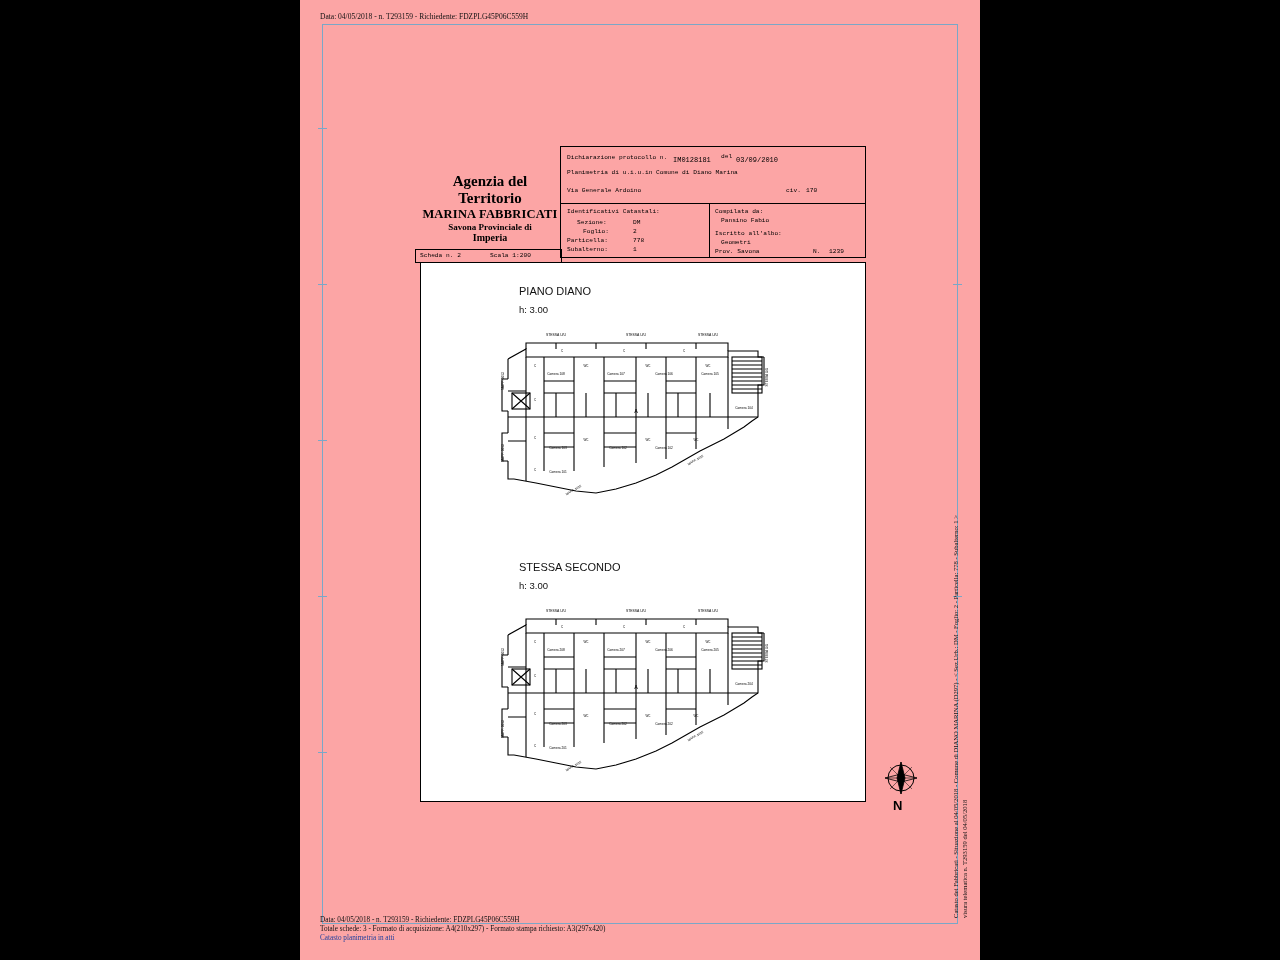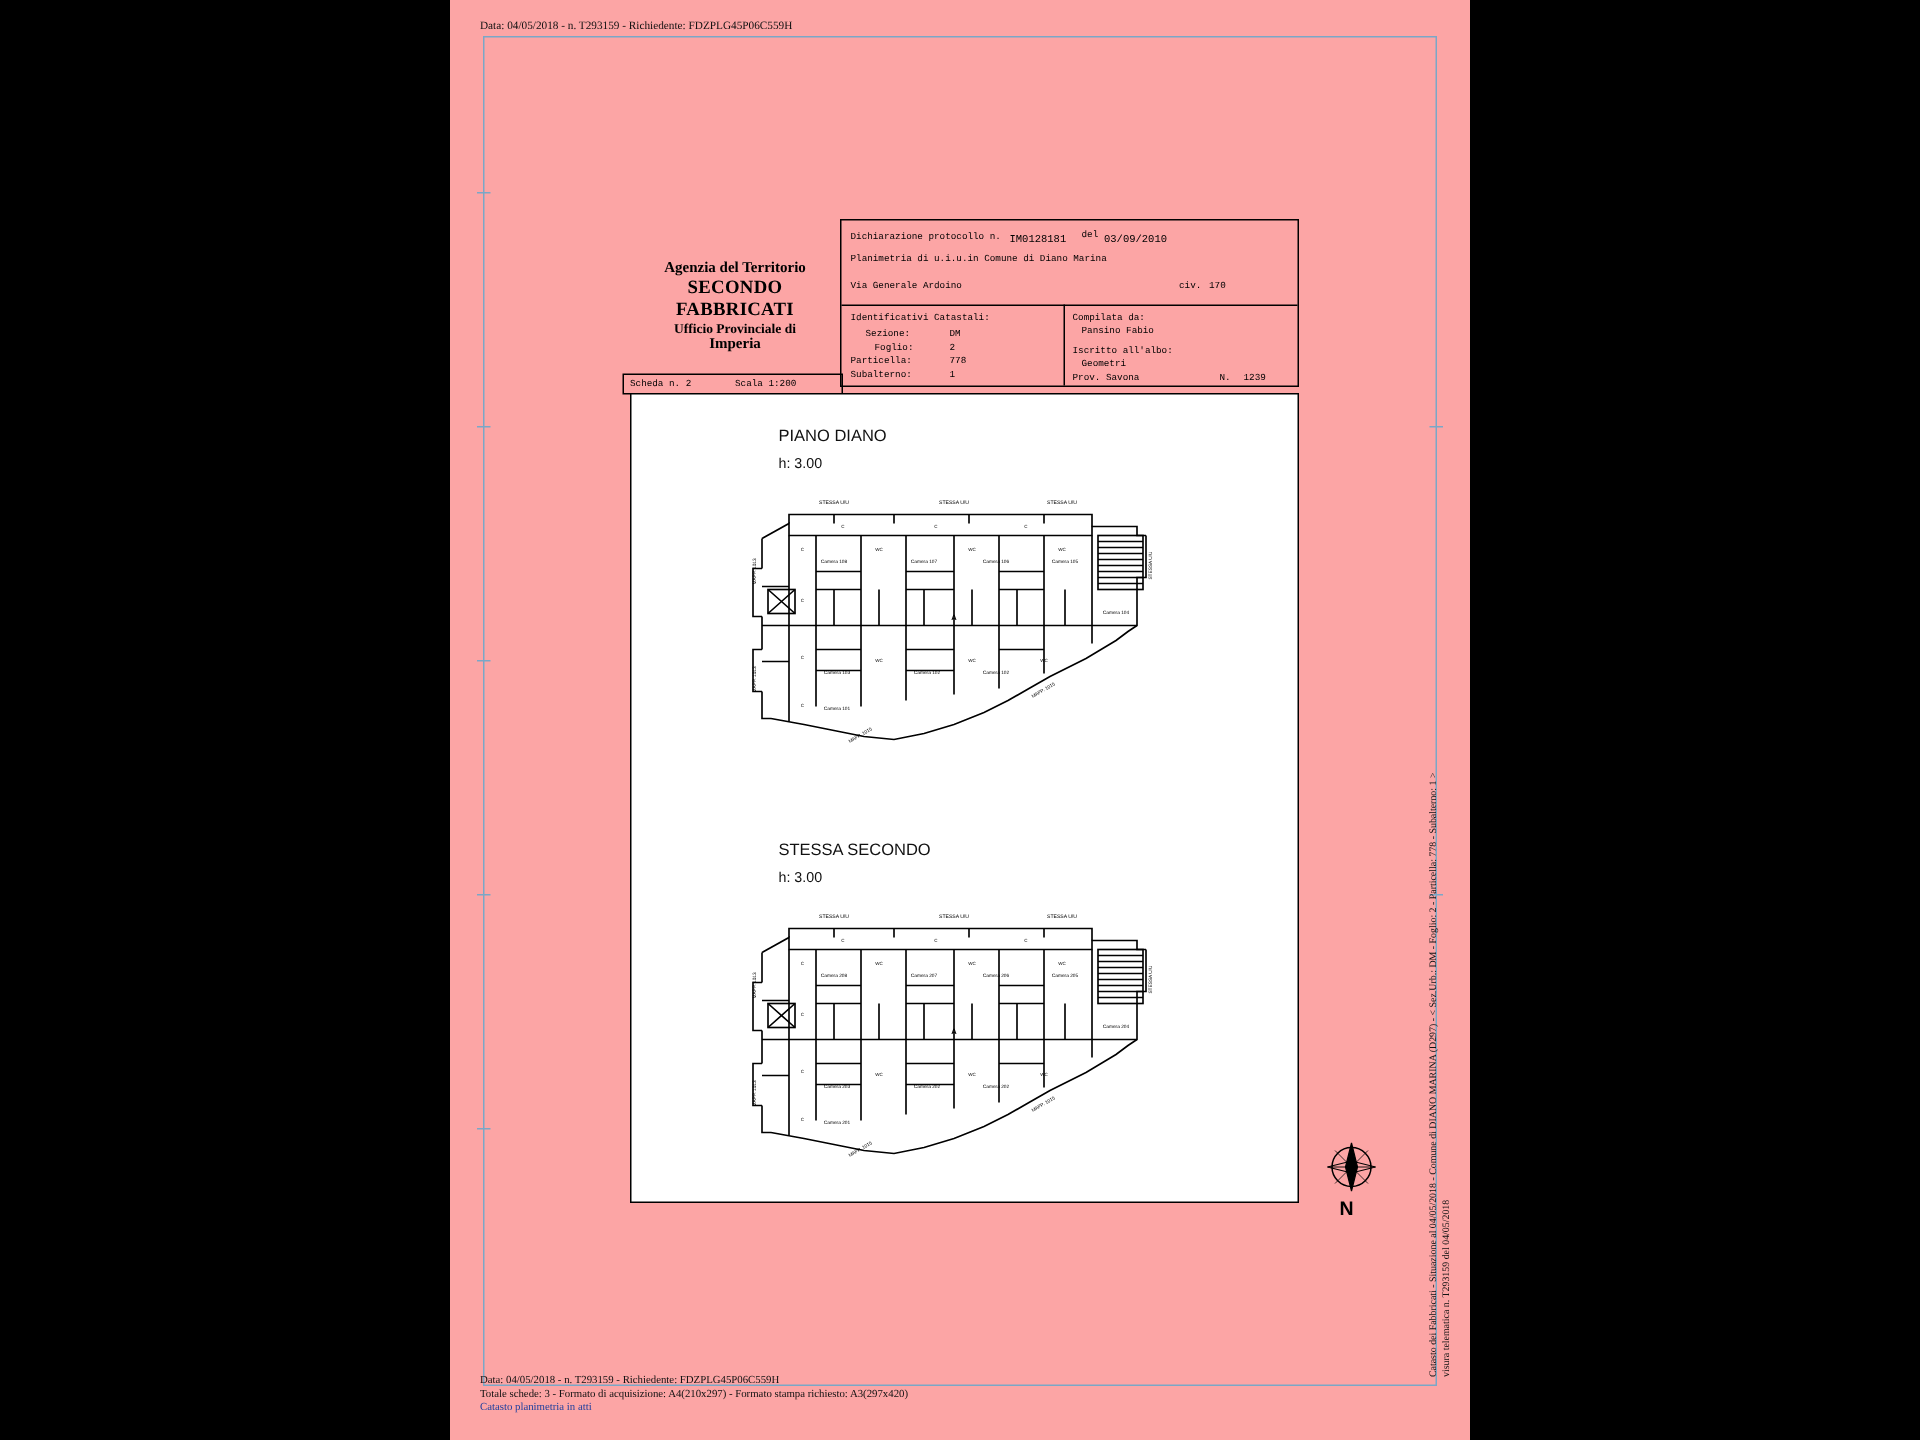--- a/index.html
+++ b/index.html
@@ -3,21 +3,21 @@
 <meta charset="utf-8">
 <style>
   html,body{margin:0;padding:0;background:#000;}
   body{width:1280px;height:960px;overflow:hidden;font-family:"Liberation Serif",serif;}
   #page{position:absolute;left:300px;top:0;width:680px;height:960px;background:#fca5a5;}
   .hdrline{position:absolute;font-family:"Liberation Serif",serif;font-size:7.5px;color:#111;white-space:nowrap;}
   #topinfo{left:20px;top:12px;}
   .cropmark{position:absolute;background:#7aa7c7;}
   
   #agency{position:absolute;left:120px;top:173px;width:140px;text-align:center;color:#000;}
-  #agency .l1{font-size:10px;font-weight:bold;}
+  #agency .l1{font-size:15px;font-weight:bold;}
   #agency .l2{font-size:12.5px;font-weight:bold;letter-spacing:.2px;}
   #agency .l3{font-size:9px;font-weight:bold;}
   #agency .l4{font-size:10px;font-weight:bold;}
   
   #decl{position:absolute;left:260px;top:146px;width:304px;height:110px;border:1px solid #000;font-family:"Liberation Mono",monospace;font-size:6.2px;color:#000;}
   #decl .vline{position:absolute;top:56px;bottom:0;left:148px;width:0;border-left:1px solid #000;}
   #decl .hline{position:absolute;left:0;right:0;top:56px;height:0;border-top:1px solid #000;}
   #decl .cell{position:absolute;}
   
   #scheda{position:absolute;left:115px;top:249px;width:145px;height:12px;border:1px solid #000;font-family:"Liberation Mono",monospace;font-size:6.2px;color:#000;}
@@ -54,22 +54,22 @@
   <div class="tick" style="left:18px;top:128px;"></div>
   <div class="tick" style="left:18px;top:284px;"></div>
   <div class="tick" style="left:18px;top:440px;"></div>
   <div class="tick" style="left:18px;top:596px;"></div>
   <div class="tick" style="left:18px;top:752px;"></div>
   <div class="tick" style="left:653px;top:284px;"></div>
   <div class="tick" style="left:653px;top:596px;"></div>
 
   <div id="agency">
     <div class="l1">Agenzia del Territorio</div>
-    <div class="l2">SECONDO FABBRICATI</div>
-    <div class="l3">Ufficio Provinciale di</div>
+    <div class="l2">MARINA FABBRICATI</div>
+    <div class="l3">Savona Provinciale di</div>
     <div class="l4">Imperia</div>
   </div>
 
   <div id="decl">
     <div class="hline"></div>
     <div class="vline"></div>
 
     <div class="cell" style="left:6px;top:7px;">Dichiarazione protocollo n.</div>
     <div class="cell" style="left:112px;top:9px;font-size:7px;text-align:center;">IM0128181</div>
     <div class="cell" style="left:160px;top:6px;">del</div>

